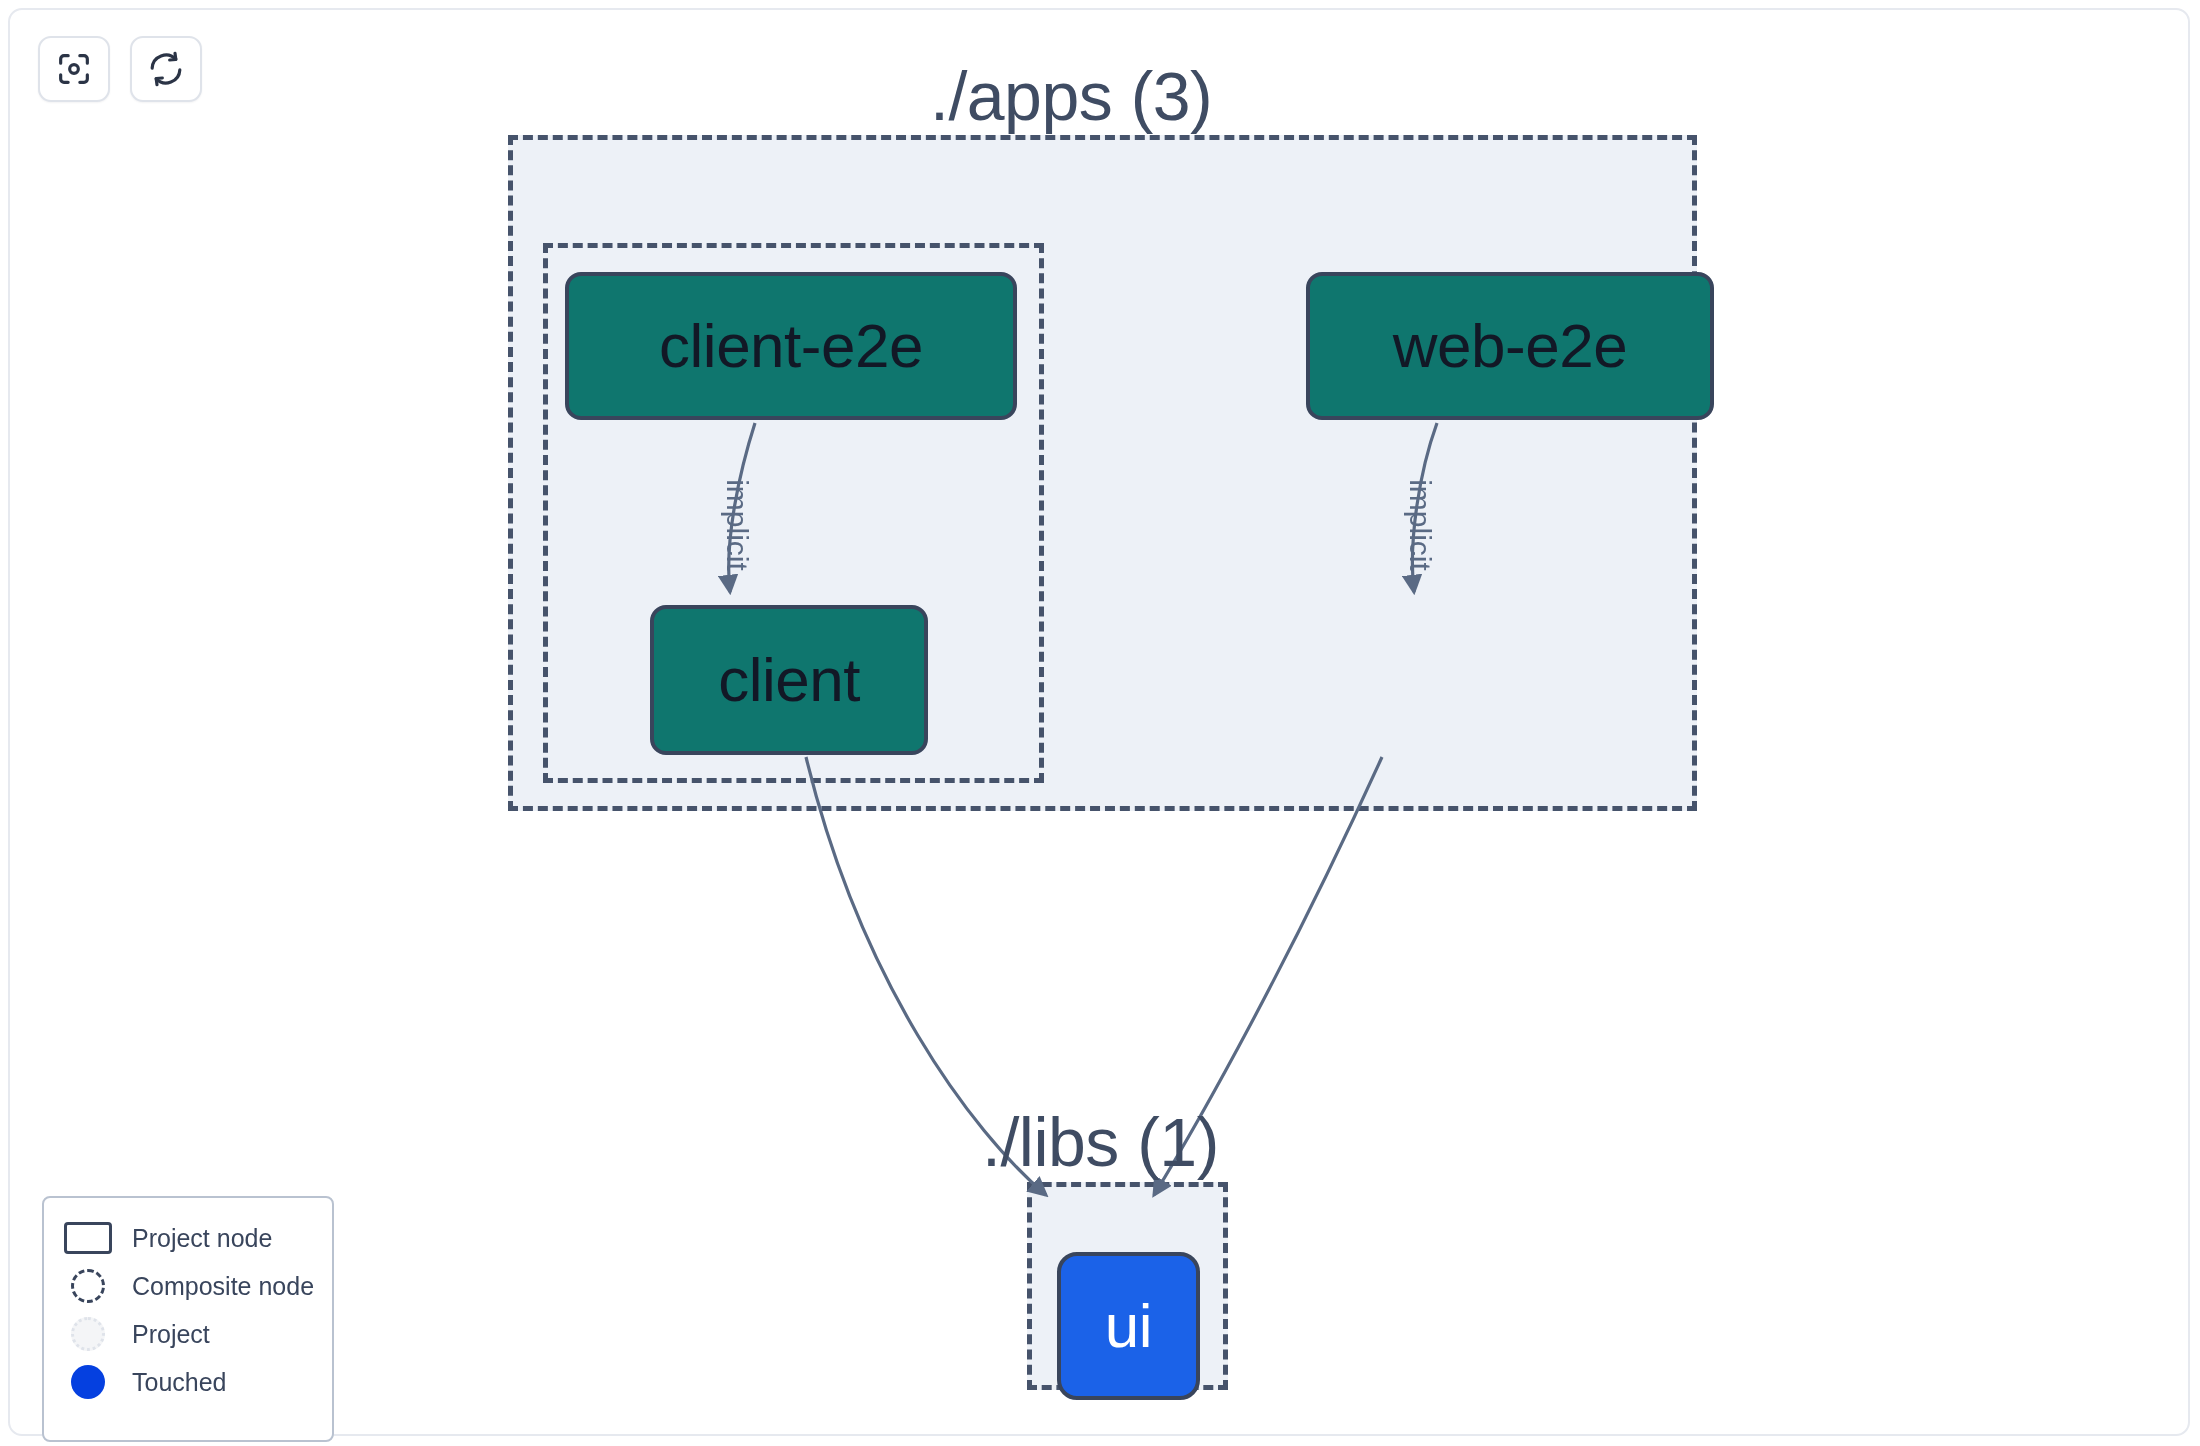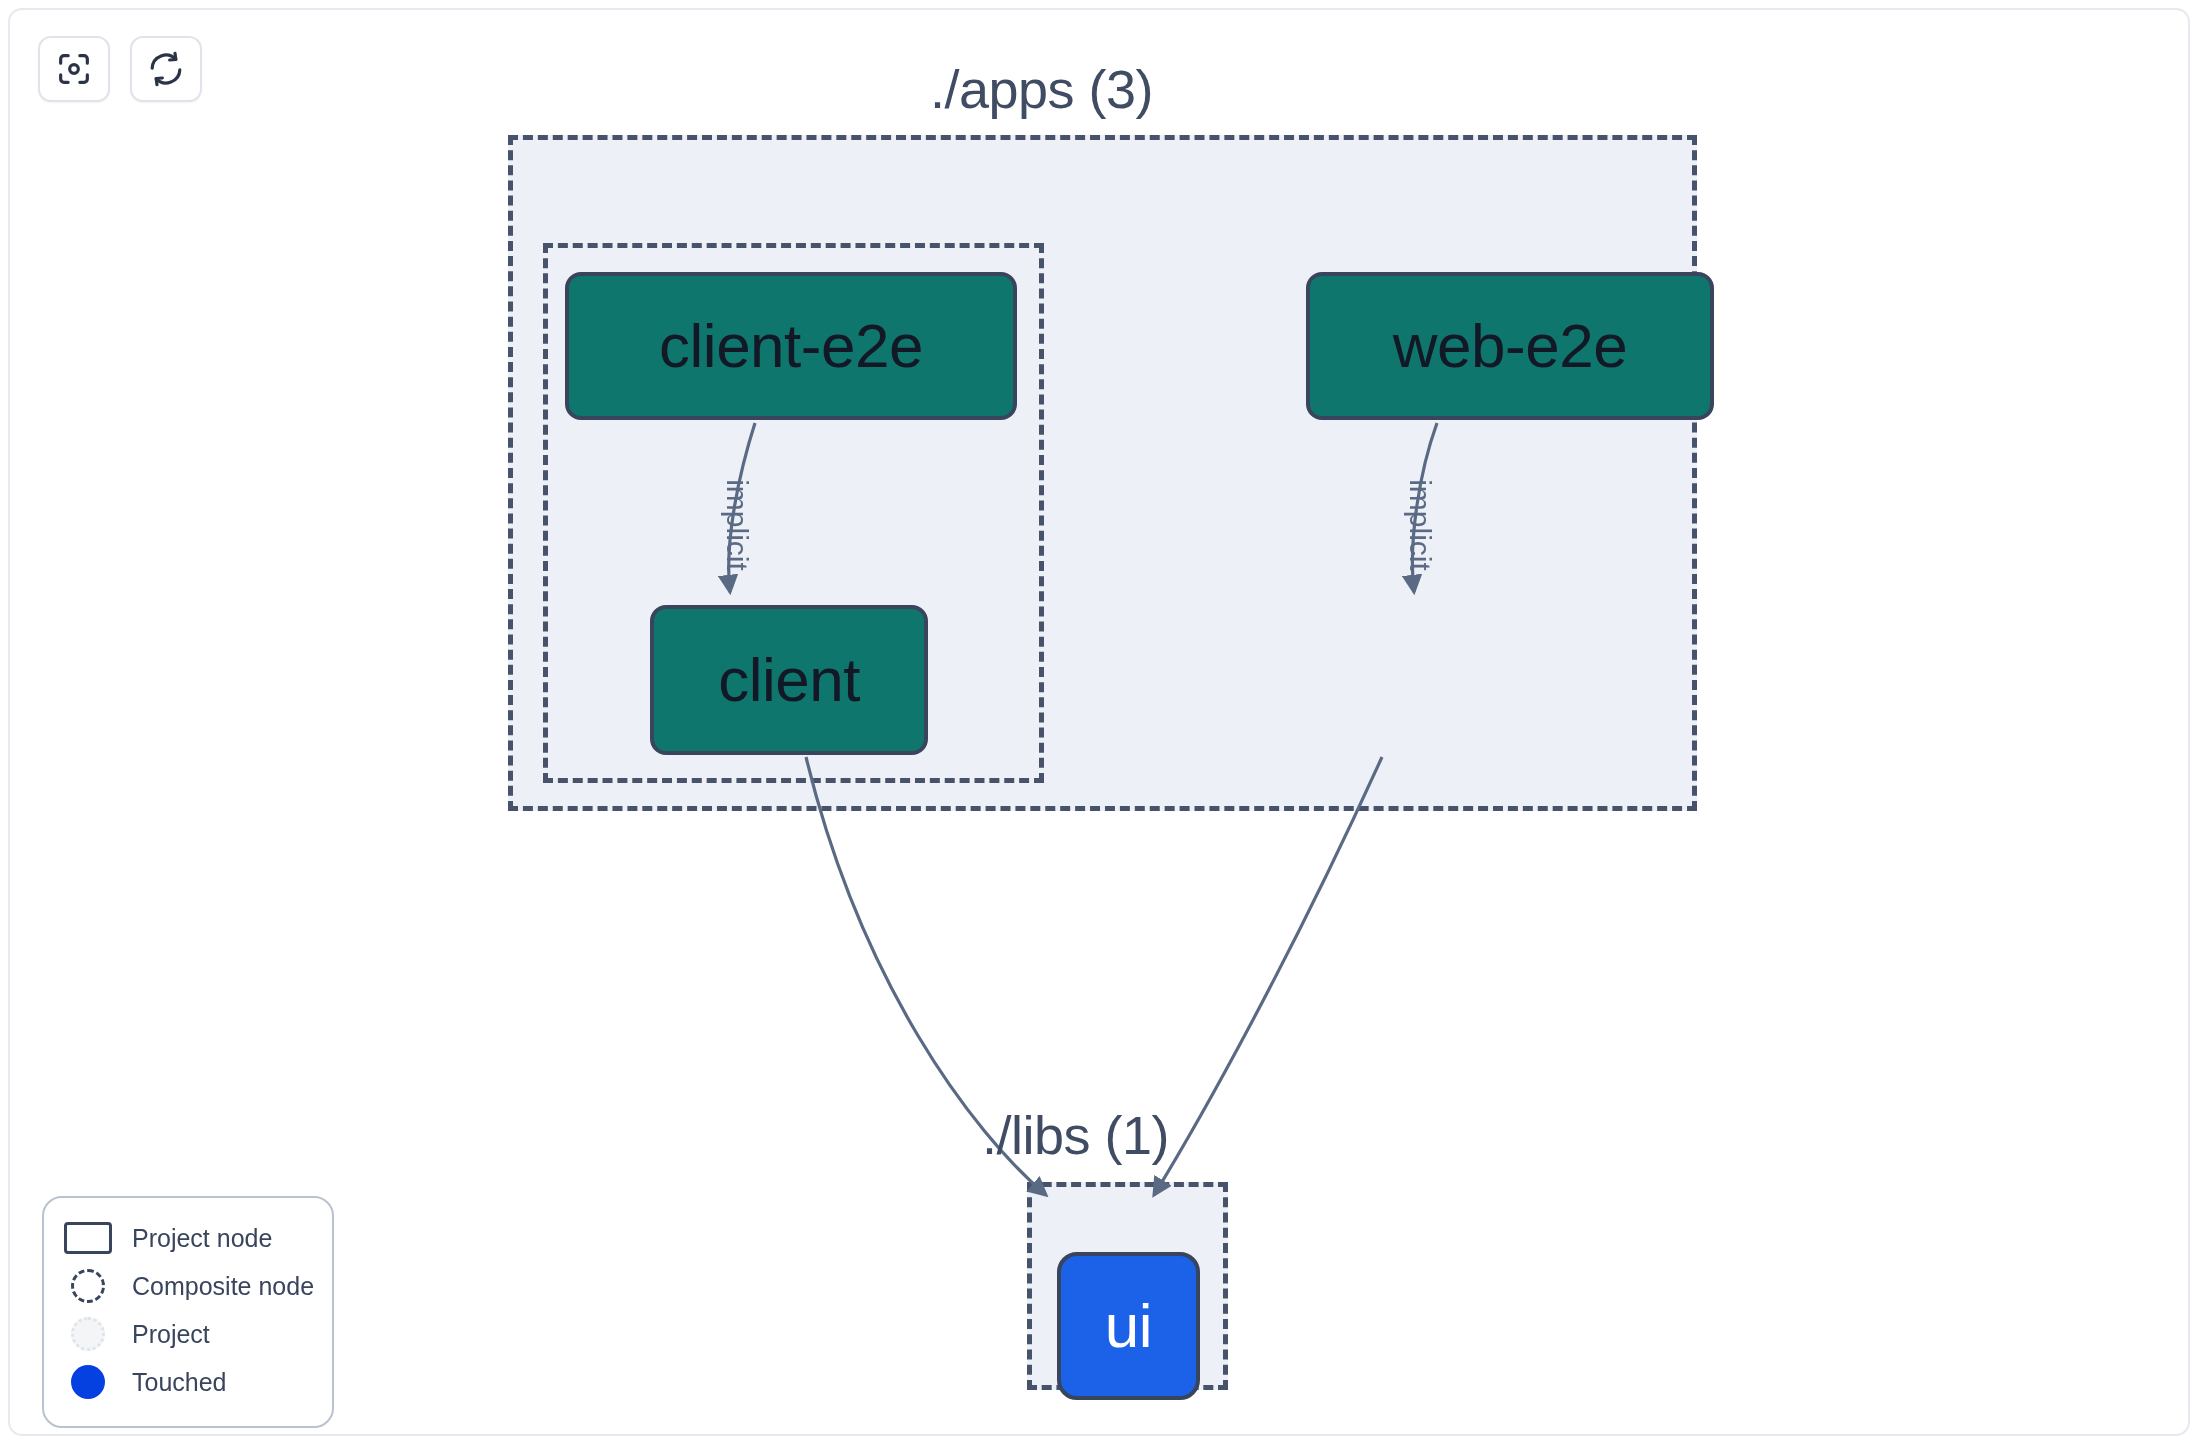--- a/index.html
+++ b/index.html
@@ -72,21 +72,21 @@
   
   .group-box {
     position: absolute;
     box-sizing: border-box;
     background: #edf1f7;
     border: 5px dashed #46536b;
   }
   .group-label {
     position: absolute;
     color: #3f4c63;
-    font-size: 54px;
+    font-size: 68px;
     line-height: 1;
     white-space: nowrap;
     letter-spacing: -0.5px;
     z-index: 25;
   }
 
   
   .node {
     position: absolute;
     box-sizing: border-box;
@@ -131,23 +131,23 @@
     fill: #5a6a84;
   }
 
   
   .legend {
     position: absolute;
     left: 42px;
     top: 1196px;
     width: 292px;
     border: 2px solid #b9c2d0;
-    border-radius: 20px;
-    background: #ffffff;
-    padding: 16px 18px 20px 18px;
+    border-radius: 8px;
+    background: #ffffff;
+    padding: 16px 18px 34px 18px;
     box-sizing: border-box;
     z-index: 40;
   }
   .legend-row {
     display: flex;
     align-items: center;
     height: 48px;
     gap: 18px;
   }
   .legend-swatch {

